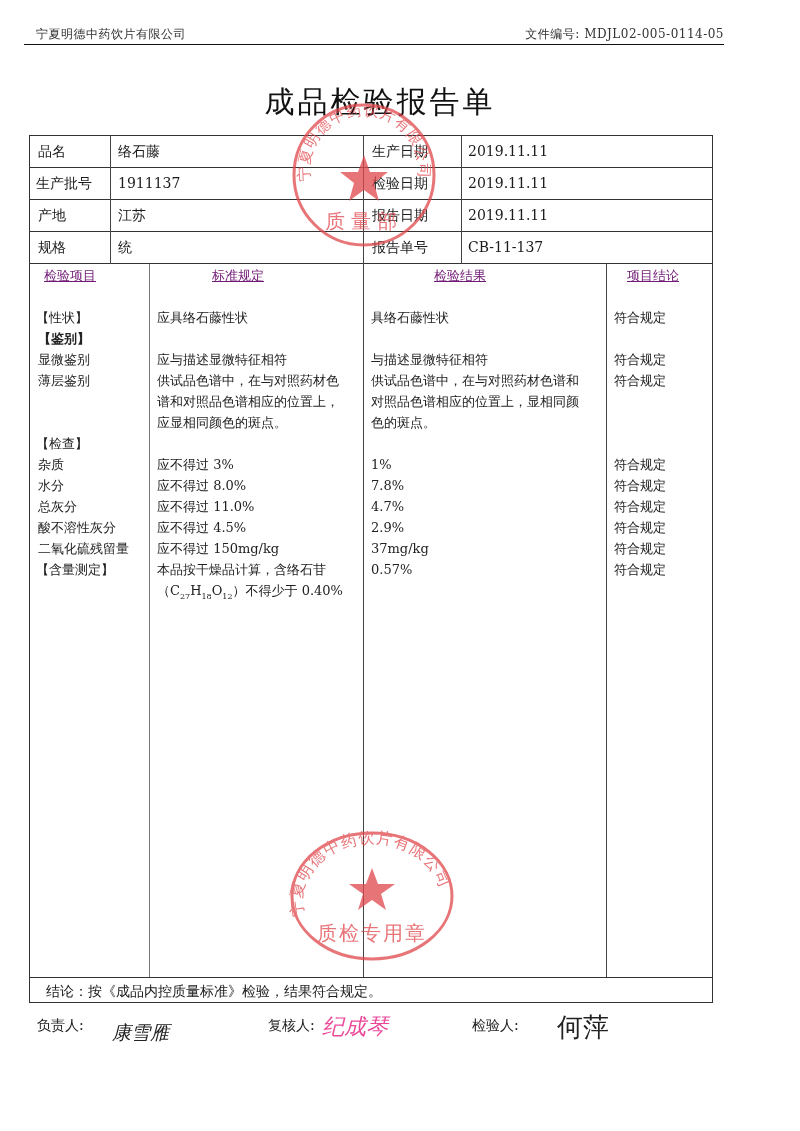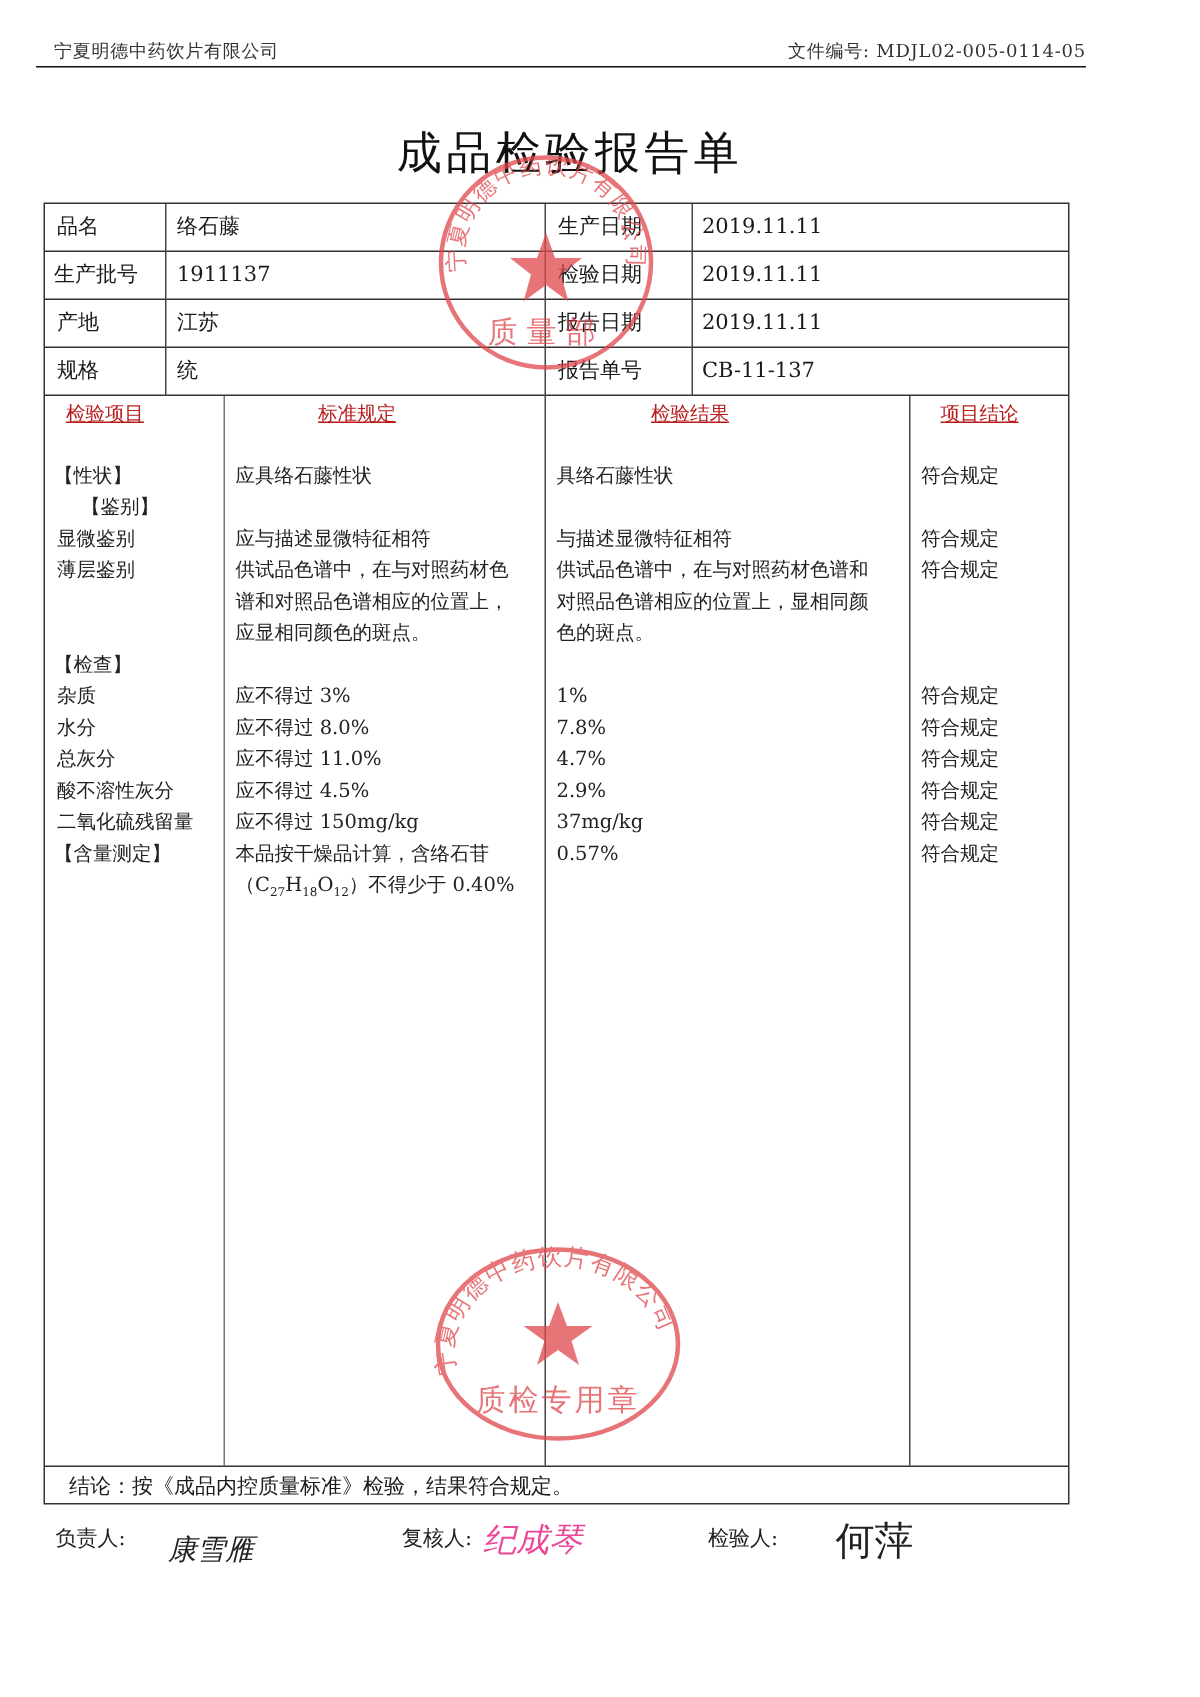--- a/index.html
+++ b/index.html
@@ -11,21 +11,21 @@
   .hdr .r { position:absolute; right:0; top:2px; letter-spacing:0.5px; }
   .title { position:absolute; top:82px; left:0; width:760px; text-align:center;
            font-family:"DejaVu Sans","Liberation Sans",sans-serif;
            font-size:30px; letter-spacing:3px; color:#111; }
   .tbl { position:absolute; left:29px; top:135px; width:684px; height:868px;
          border:1px solid #333; box-sizing:border-box; }
   .info-row { position:absolute; left:0; width:100%; height:32px; border-bottom:1px solid #333; box-sizing:border-box; }
   .cell { position:absolute; top:0; height:31px; line-height:31px; font-size:14px; box-sizing:border-box; }
   .vline { position:absolute; width:0; border-left:1px solid #444; }
   .lbl-spread { display:flex; justify-content:space-between; padding:0 8px 0 8px; width:80px; }
-  .col-head { position:absolute; top:131px; font-size:13px; text-decoration:underline; color:#b91c1c; }
+  .col-head { position:absolute; top:131px; font-size:13px; text-decoration:underline; color:#701a75; }
   .line { position:absolute; font-size:13px; line-height:21px; white-space:nowrap; color:#222; }
   .concl { position:absolute; left:0; top:841px; width:100%; height:27px; border-top:1px solid #333;
            font-size:14px; line-height:26px; padding-left:16px; box-sizing:border-box; }
   .sig { position:absolute; top:1017px; font-size:14px; color:#222; }
   .hand { position:absolute; font-family:Liberation Mono, monospace; color:#222; font-style:italic; }
   .stamp { position:absolute; pointer-events:none; opacity:0.75; }
   sub { font-size:8px; }
 </style>
 </head>
 <body>
@@ -83,21 +83,21 @@
   <div class="vline" style="left:119px;top:128px;height:713px;border-color:#777;"></div>
   <div class="vline" style="left:333px;top:128px;height:713px;"></div>
   <div class="vline" style="left:576px;top:128px;height:713px;"></div>
 
   <div class="col-head" style="left:14px;">检验项目</div>
   <div class="col-head" style="left:182px;">标准规定</div>
   <div class="col-head" style="left:404px;">检验结果</div>
   <div class="col-head" style="left:597px;">项目结论</div>
 
   <div class="line" style="left:6px;top:171px;">【性状】</div>
-  <div class="line" style="left:24px;top:192px;">【鉴别】</div>
+  <div class="line" style="left:8px;top:192px;font-weight:bold;">【鉴别】</div>
   <div class="line" style="left:8px;top:213px;">显微鉴别</div>
   <div class="line" style="left:8px;top:234px;">薄层鉴别</div>
   <div class="line" style="left:6px;top:297px;">【检查】</div>
   <div class="line" style="left:8px;top:318px;">杂质</div>
   <div class="line" style="left:8px;top:339px;">水分</div>
   <div class="line" style="left:8px;top:360px;">总灰分</div>
   <div class="line" style="left:8px;top:381px;">酸不溶性灰分</div>
   <div class="line" style="left:8px;top:402px;">二氧化硫残留量</div>
   <div class="line" style="left:6px;top:423px;">【含量测定】</div>
 

